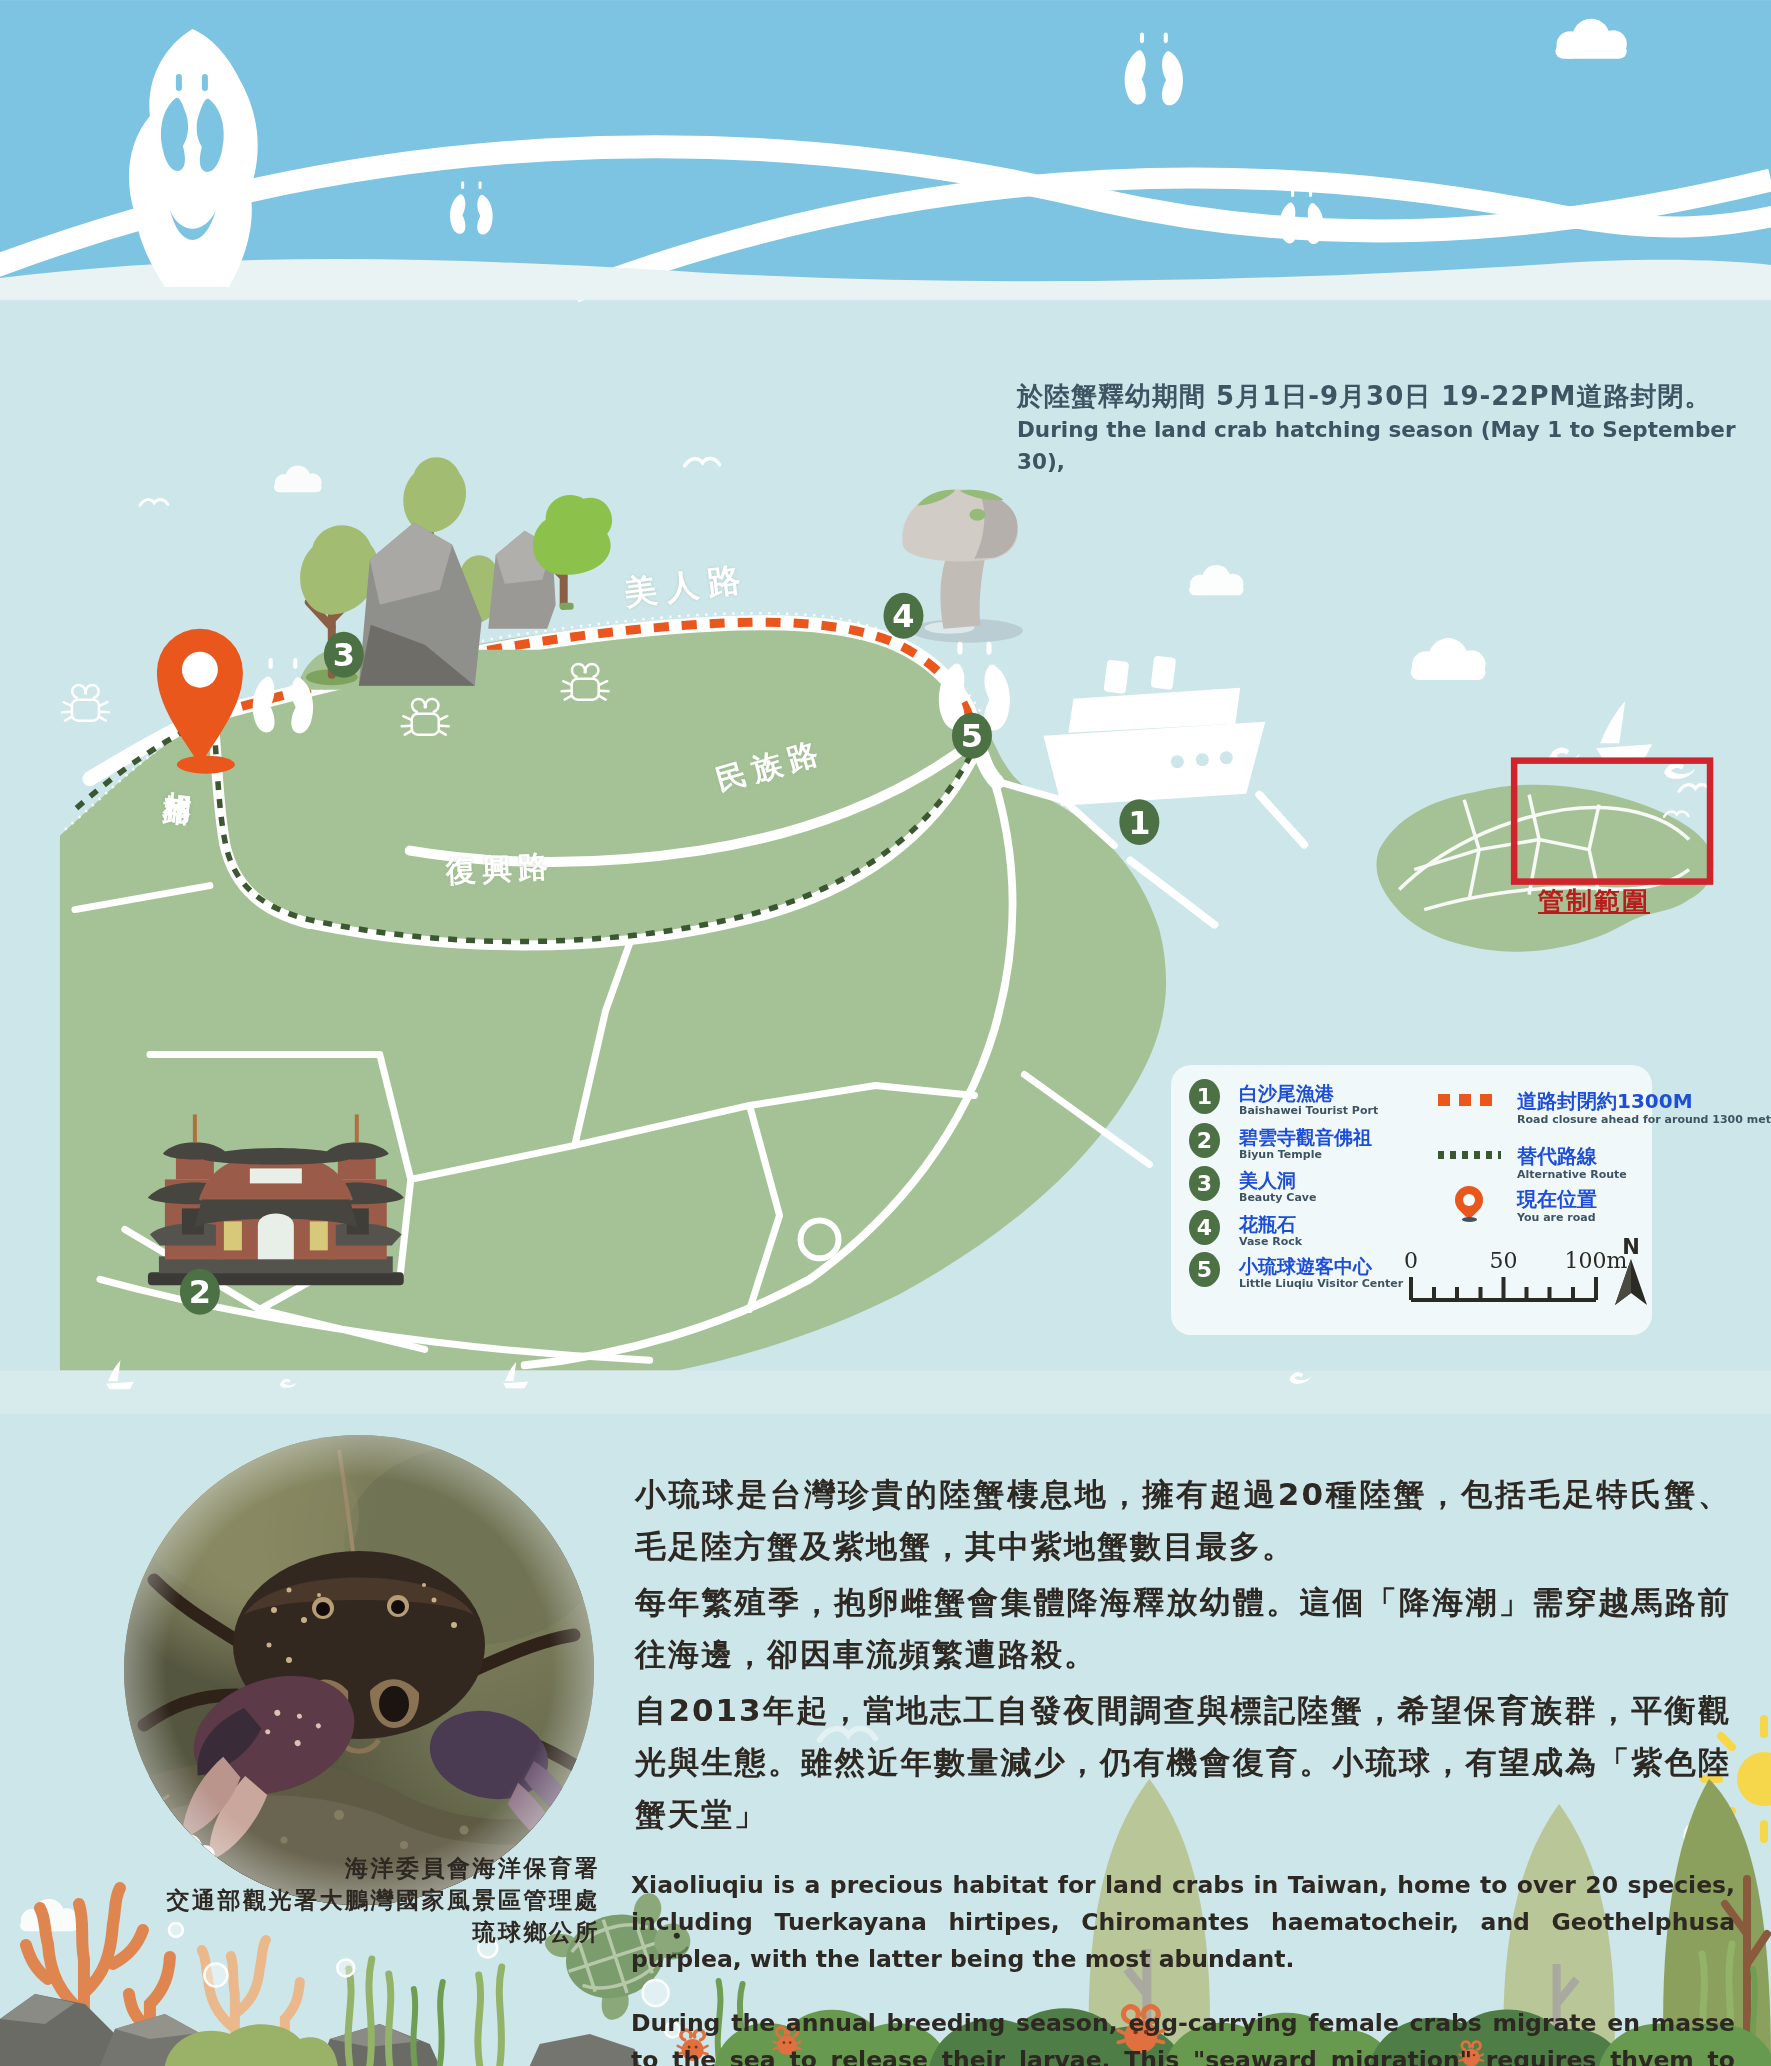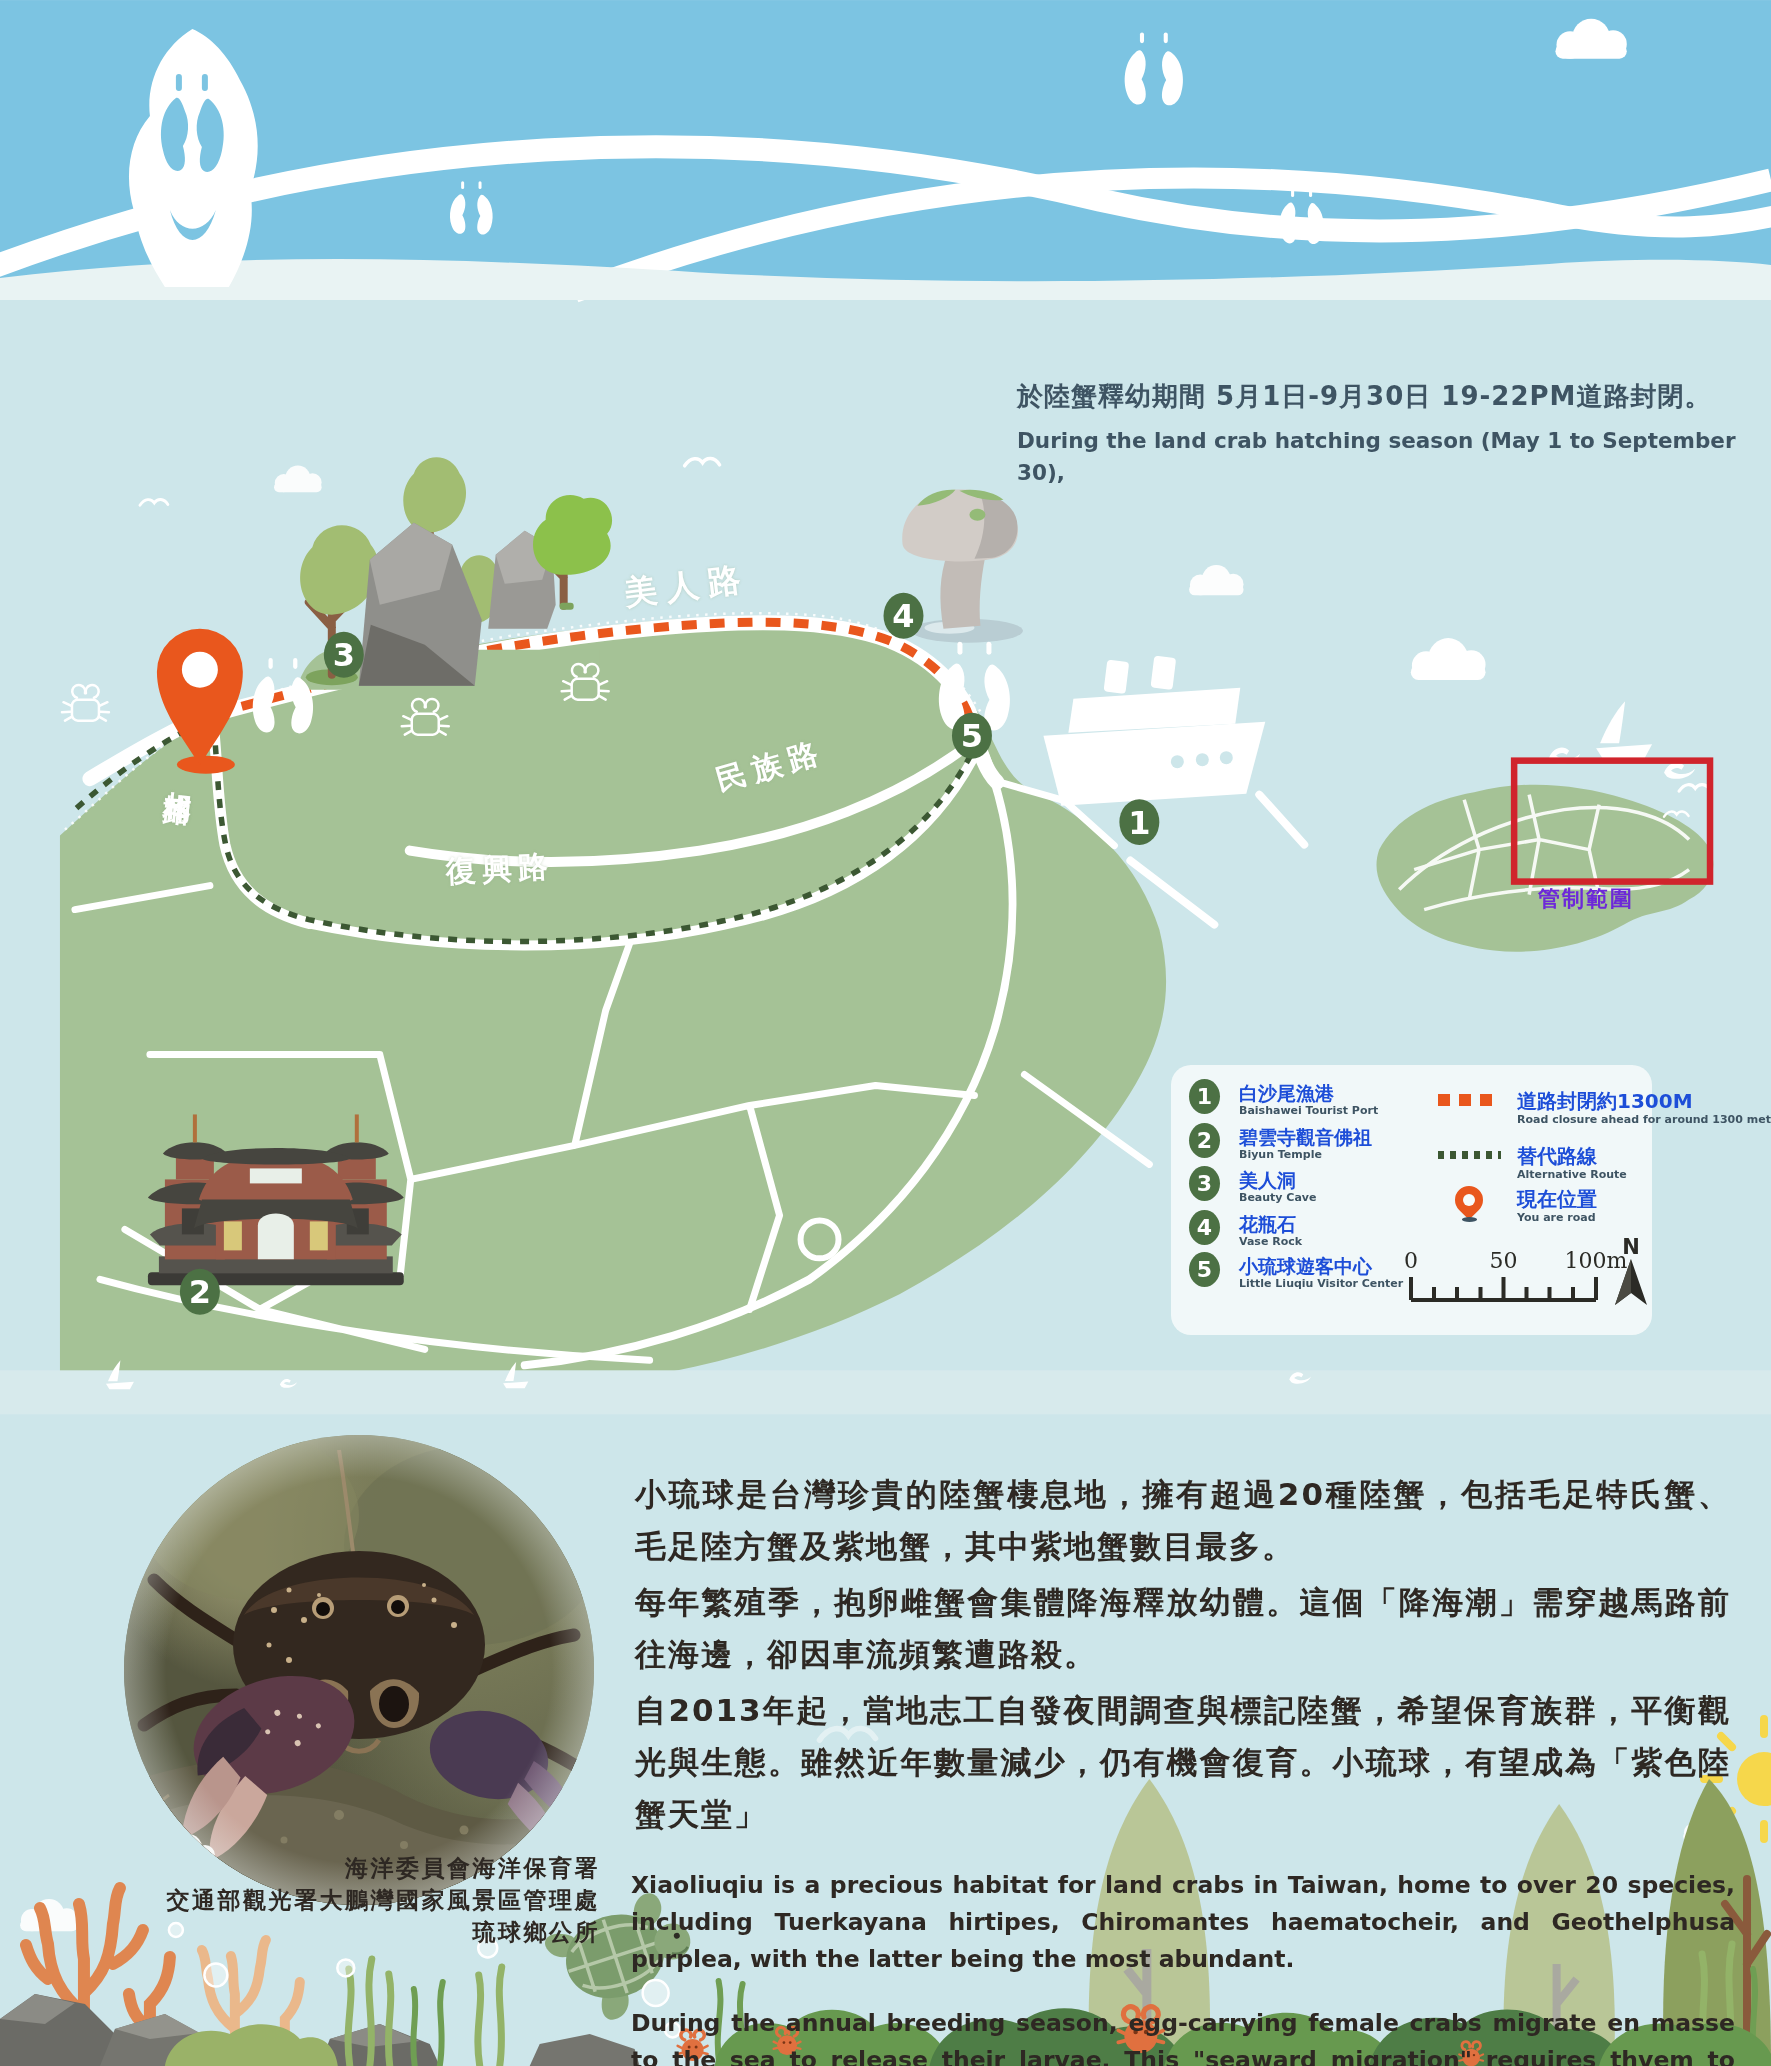--- a/index.html
+++ b/index.html
@@ -2,30 +2,30 @@
 <html style="font-size:8px"><head>
 <meta charset="utf-8">
 <style>
   html,body{margin:0;padding:0;background:#cde6ea;}
   .page{position:relative;width:1771px;height:2066px;overflow:hidden;background:#cde6ea;
         font-family:"DejaVu Sans","Liberation Sans",sans-serif;}
   svg{display:block;}
   .abs{position:absolute;}
   
   .notice{left:1017px;top:379px;width:720px;color:#3e5463;}
-  .notice .zh{font-size:26px;font-weight:bold;letter-spacing:1px;margin-bottom:11px;}
+  .notice .zh{font-size:26px;font-weight:bold;letter-spacing:1px;}
   .notice .en{font-size:21.5px;font-weight:bold;line-height:32px;}
   
   .roadlabel{color:#ffffff;font-weight:bold;text-shadow:0 0 3px rgba(140,170,130,.4);}
   .rl-meiren{left:624px;top:564px;font-size:33px;letter-spacing:9px;transform:rotate(-7deg);}
   .rl-minzu{left:715px;top:746px;font-size:30px;letter-spacing:7px;transform:rotate(-16deg);}
   .rl-fuxing{left:446px;top:849px;font-size:30px;letter-spacing:6px;transform:rotate(-3deg);}
   .rl-xiangpu{left:161px;top:769px;font-size:28px;letter-spacing:3px;writing-mode:vertical-rl;transform:rotate(5deg);}
   
-  .inset-label{left:1538px;top:884px;font-size:22px;font-weight:bold;color:#6d28d9;letter-spacing:2px;}
+  .inset-label{left:1538px;top:884px;font-size:26px;font-weight:bold;color:#b91c1c;letter-spacing:2px;text-decoration:underline;}
   
   .legend{left:1171px;top:1065px;width:481px;height:270px;background:rgba(246,251,250,0.88);
           border-radius:20px;}
   .lg-row{position:absolute;left:18px;width:215px;}
   .lg-badge{position:absolute;left:0;top:0;width:31px;height:35px;border-radius:50%;background:#4c7144;
             color:#fff;font-size:22px;font-weight:bold;text-align:center;line-height:35px;}
   .lg-zh{position:absolute;left:50px;top:2px;font-size:19px;font-weight:bold;color:#1d4ed8;white-space:nowrap;}
   .lg-en{position:absolute;left:50px;top:25px;font-size:11px;font-weight:bold;color:#3e5463;white-space:nowrap;}
   .lg-r{position:absolute;left:267px;width:215px;}
   .lg-r .lg-zh{left:79px;top:-3px;font-size:20px;}

